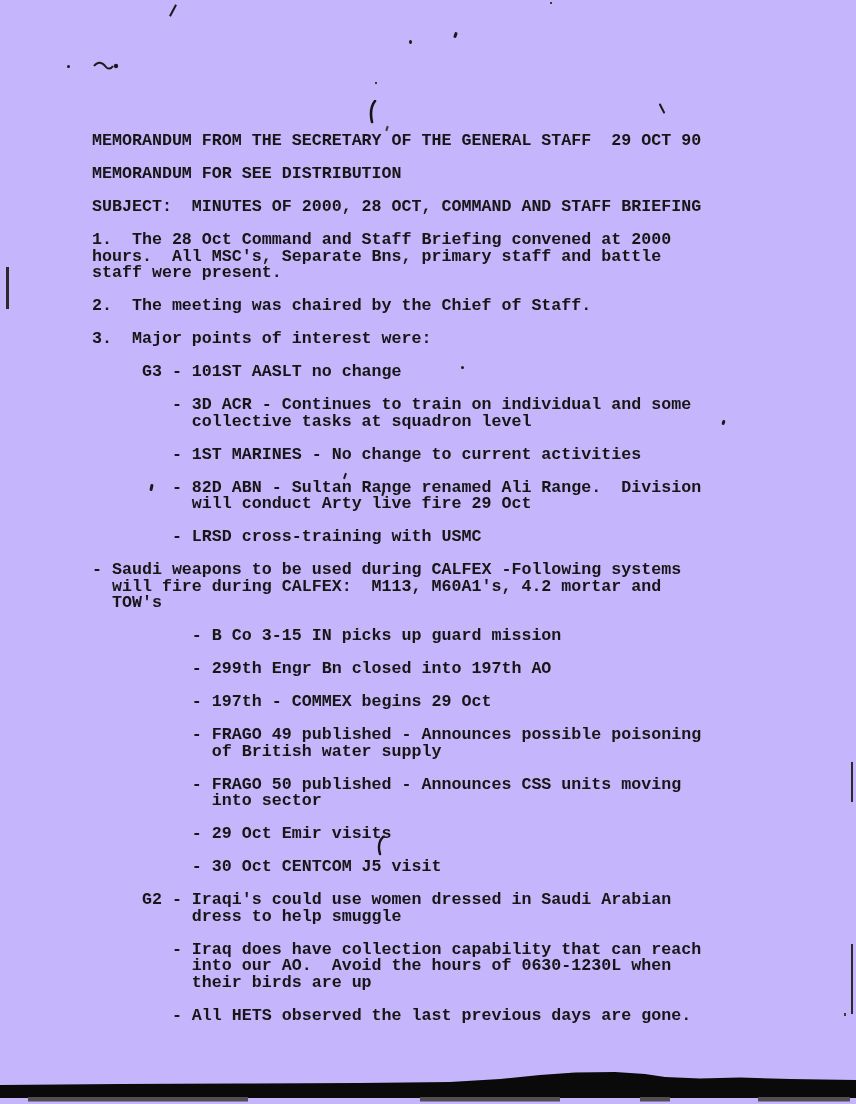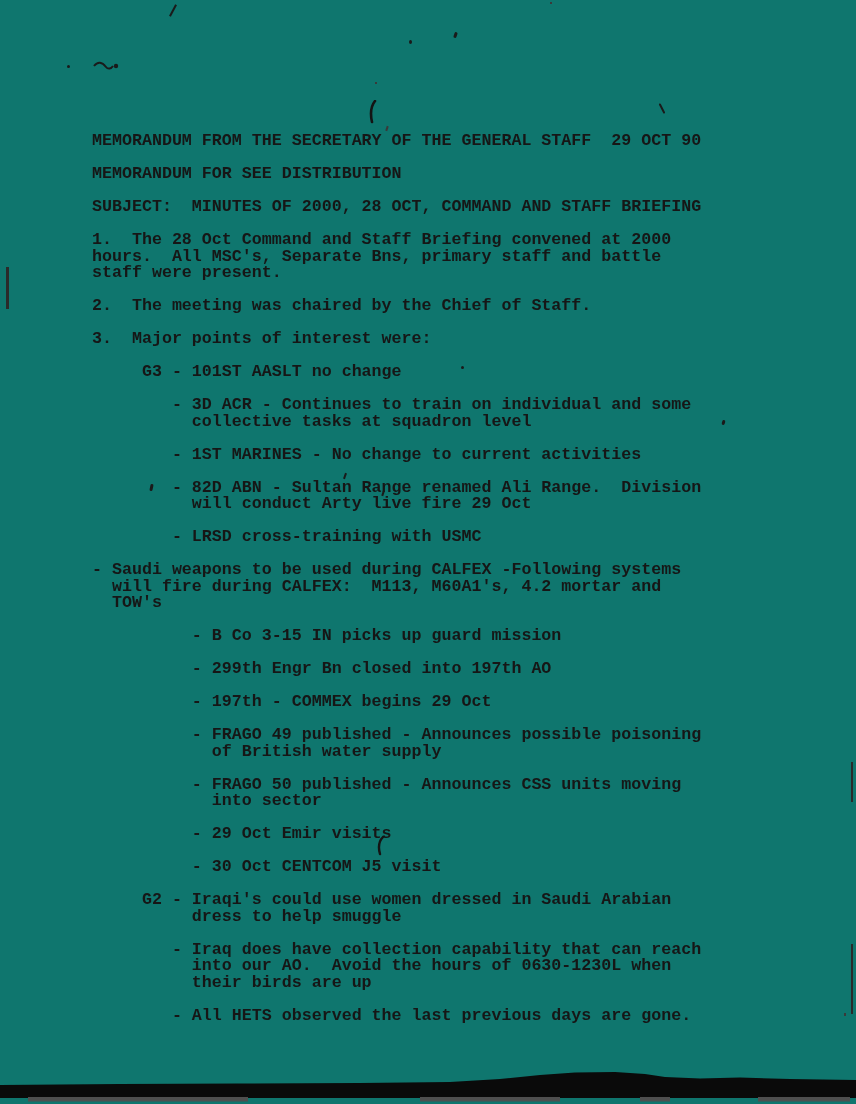--- a/index.html
+++ b/index.html
@@ -26,21 +26,21 @@
   }
   .mark{position:absolute;background:#1a1a1a;}
   .mark.faint{background:#3a3a3a;}
   .vline{position:absolute;background:#2a2a2a;}
   .band{position:absolute;left:0;top:1068px;width:856px;height:36px;}
   svg{display:block;}
 </style>
 </head>
 <body>
 
-<div class="page" style="background: #0f766e;">
+<div class="page" style="background: #c4b5fd;">
 
   <pre class="memo-text" style="color: rgb(22, 22, 22);">MEMORANDUM FROM THE SECRETARY OF THE GENERAL STAFF  29 OCT 90
 
 MEMORANDUM FOR SEE DISTRIBUTION
 
 SUBJECT:  MINUTES OF 2000, 28 OCT, COMMAND AND STAFF BRIEFING
 
 1.  The 28 Oct Command and Staff Briefing convened at 2000
 hours.  All MSC's, Separate Bns, primary staff and battle
 staff were present.

